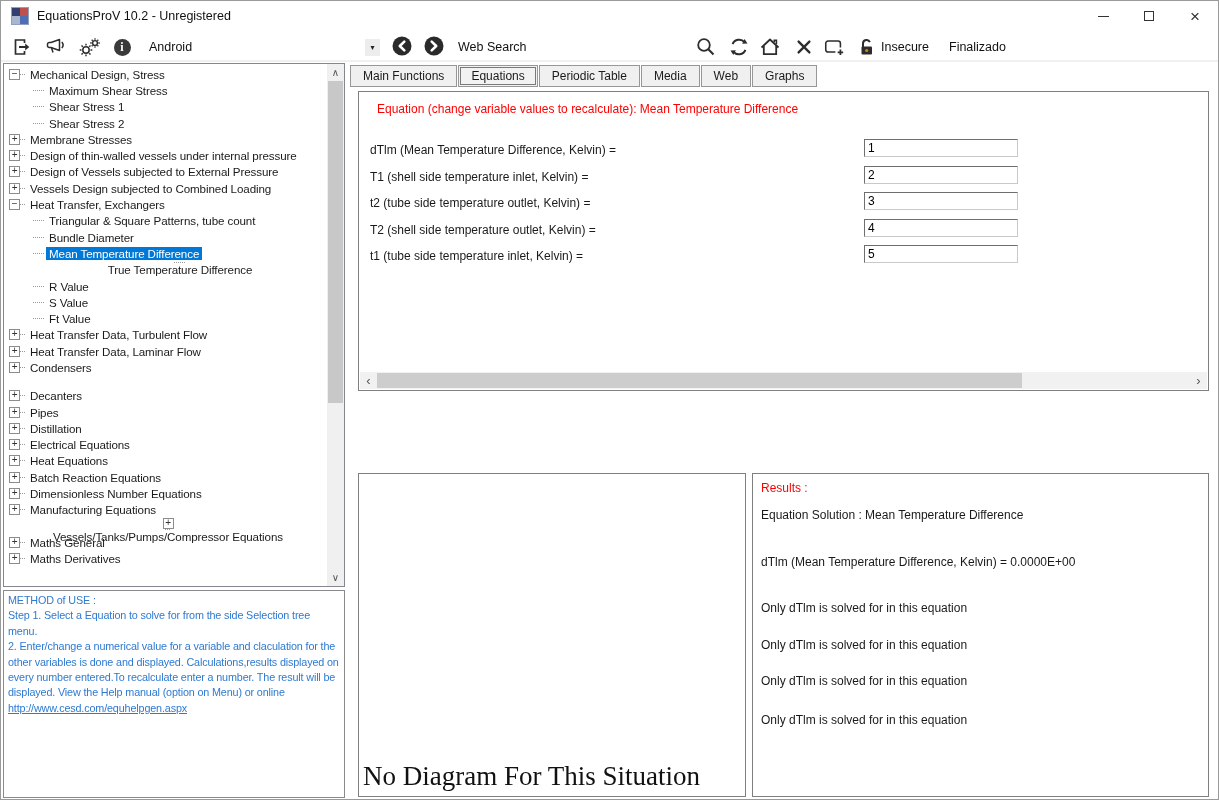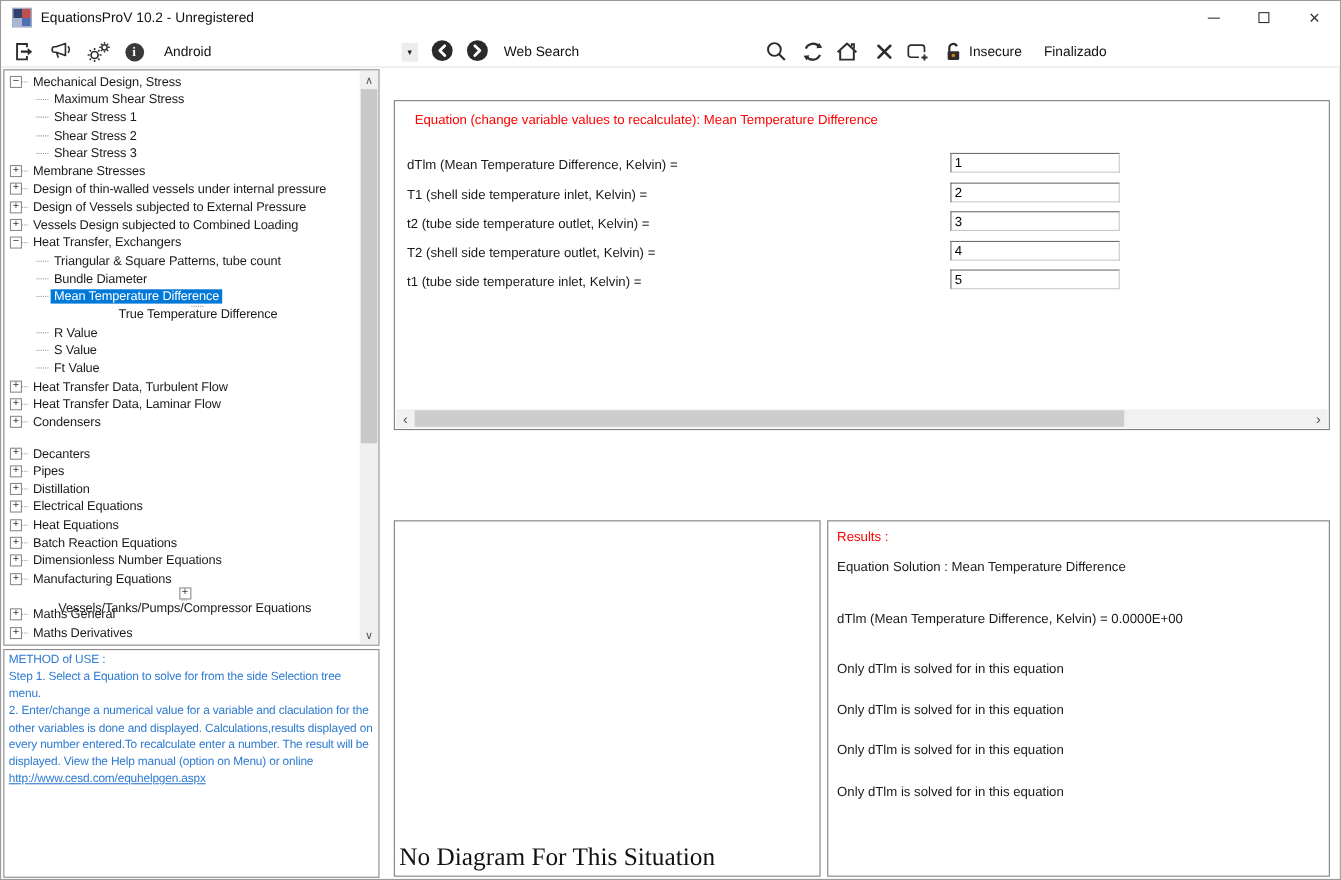--- a/index.html
+++ b/index.html
@@ -71,21 +71,21 @@
     border:1px solid #c9c9c9; border-top-color:#6e6e6e; border-left-color:#6e6e6e; outline:none; }
   .h-scroll { position:absolute; left:1px; right:1px; bottom:1px; height:17px; background:#f1f1f1; }
   .h-scroll .arrow { position:absolute; top:0; width:17px; height:17px; color:#555; font-size:13px;
     display:flex; align-items:center; justify-content:center; }
   .h-scroll .arrow.left { left:0; } .h-scroll .arrow.right { right:0; }
   .h-thumb { position:absolute; left:17px; top:1px; width:645px; height:15px; background:#cdcdcd; }
   
   .diagram-panel { position:absolute; left:357px; top:472px; width:388px; height:324px;
     border:1px solid #7f7f7f; background:#fff; }
   .diagram-msg { position:absolute; left:4px; bottom:4px; font-family:"Liberation Serif", serif;
-    font-size:23px; color:#111; white-space:nowrap; }
+    font-size:27px; color:#111; white-space:nowrap; }
   
   .results-panel { position:absolute; left:751px; top:472px; width:457px; height:324px;
     border:1px solid #7f7f7f; background:#fff; padding:7px 8px; font-size:12px; }
   .results-title { color:#fe0000; }
   .results-line { white-space:nowrap; }
   .results-line:nth-child(1) { margin-top:13px; }
   .results-line:nth-child(2) { margin-top:33px; }
   .results-line:nth-child(3) { margin-top:32px; }
   .results-line:nth-child(4) { margin-top:23px; }
   .results-line:nth-child(5) { margin-top:22px; }
@@ -219,25 +219,20 @@
     <span class="dots"></span>
     <span class="tree-label">Shear Stress 1</span>
   </div>
 
   <div class="tree-item exp-leaf" style="padding-left: 29px;">
 
     <span class="dots"></span>
     <span class="tree-label">Shear Stress 2</span>
   </div>
 
-  <div class="tree-item exp-leaf" style="padding-left: 29px;">
-
-    <span class="dots"></span>
-    <span class="tree-label">Shear Stress 3</span>
-  </div>
 
   <div class="tree-item exp-plus" style="padding-left: 5px;">
     <span class="expander"></span>
     <span class="dots"></span>
     <span class="tree-label">Membrane Stresses</span>
   </div>
 
   <div class="tree-item exp-plus" style="padding-left: 5px;">
     <span class="expander"></span>
     <span class="dots"></span>
@@ -395,20 +390,33 @@
       <div class="arrow down">∨</div>
     </div>
   </div>
 
   <div class="method-panel">
     <div>METHOD of USE :</div>
     <div>Step 1. Select a Equation to solve for from the side Selection tree menu.</div>
     <div><span>2. Enter/change a numerical value for a variable and claculation for the other variables is done and displayed. Calculations,results displayed on every number entered.To recalculate enter a number. The result will be displayed. View the Help manual (option on Menu) or online </span><a>http://www.cesd.com/equhelpgen.aspx</a></div>
   </div>
 
+  <div class="tab-strip">
+  <div class="tab"><span>Main Functions</span></div>
+
+  <div class="tab selected"><span>Equations</span></div>
+
+  <div class="tab"><span>Periodic Table</span></div>
+
+  <div class="tab"><span>Media</span></div>
+
+  <div class="tab"><span>Web</span></div>
+
+  <div class="tab"><span>Graphs</span></div>
+</div>
 
   <div class="equation-panel">
     <div class="eq-header">Equation (change variable values to recalculate): Mean Temperature Difference</div>
     <div class="eq-rows">
   <div class="eq-row">
     <span class="eq-label">dTlm (Mean Temperature Difference, Kelvin) =</span>
     <input class="eq-input" type="text" value="1" style="">
   </div>
 
   <div class="eq-row">

